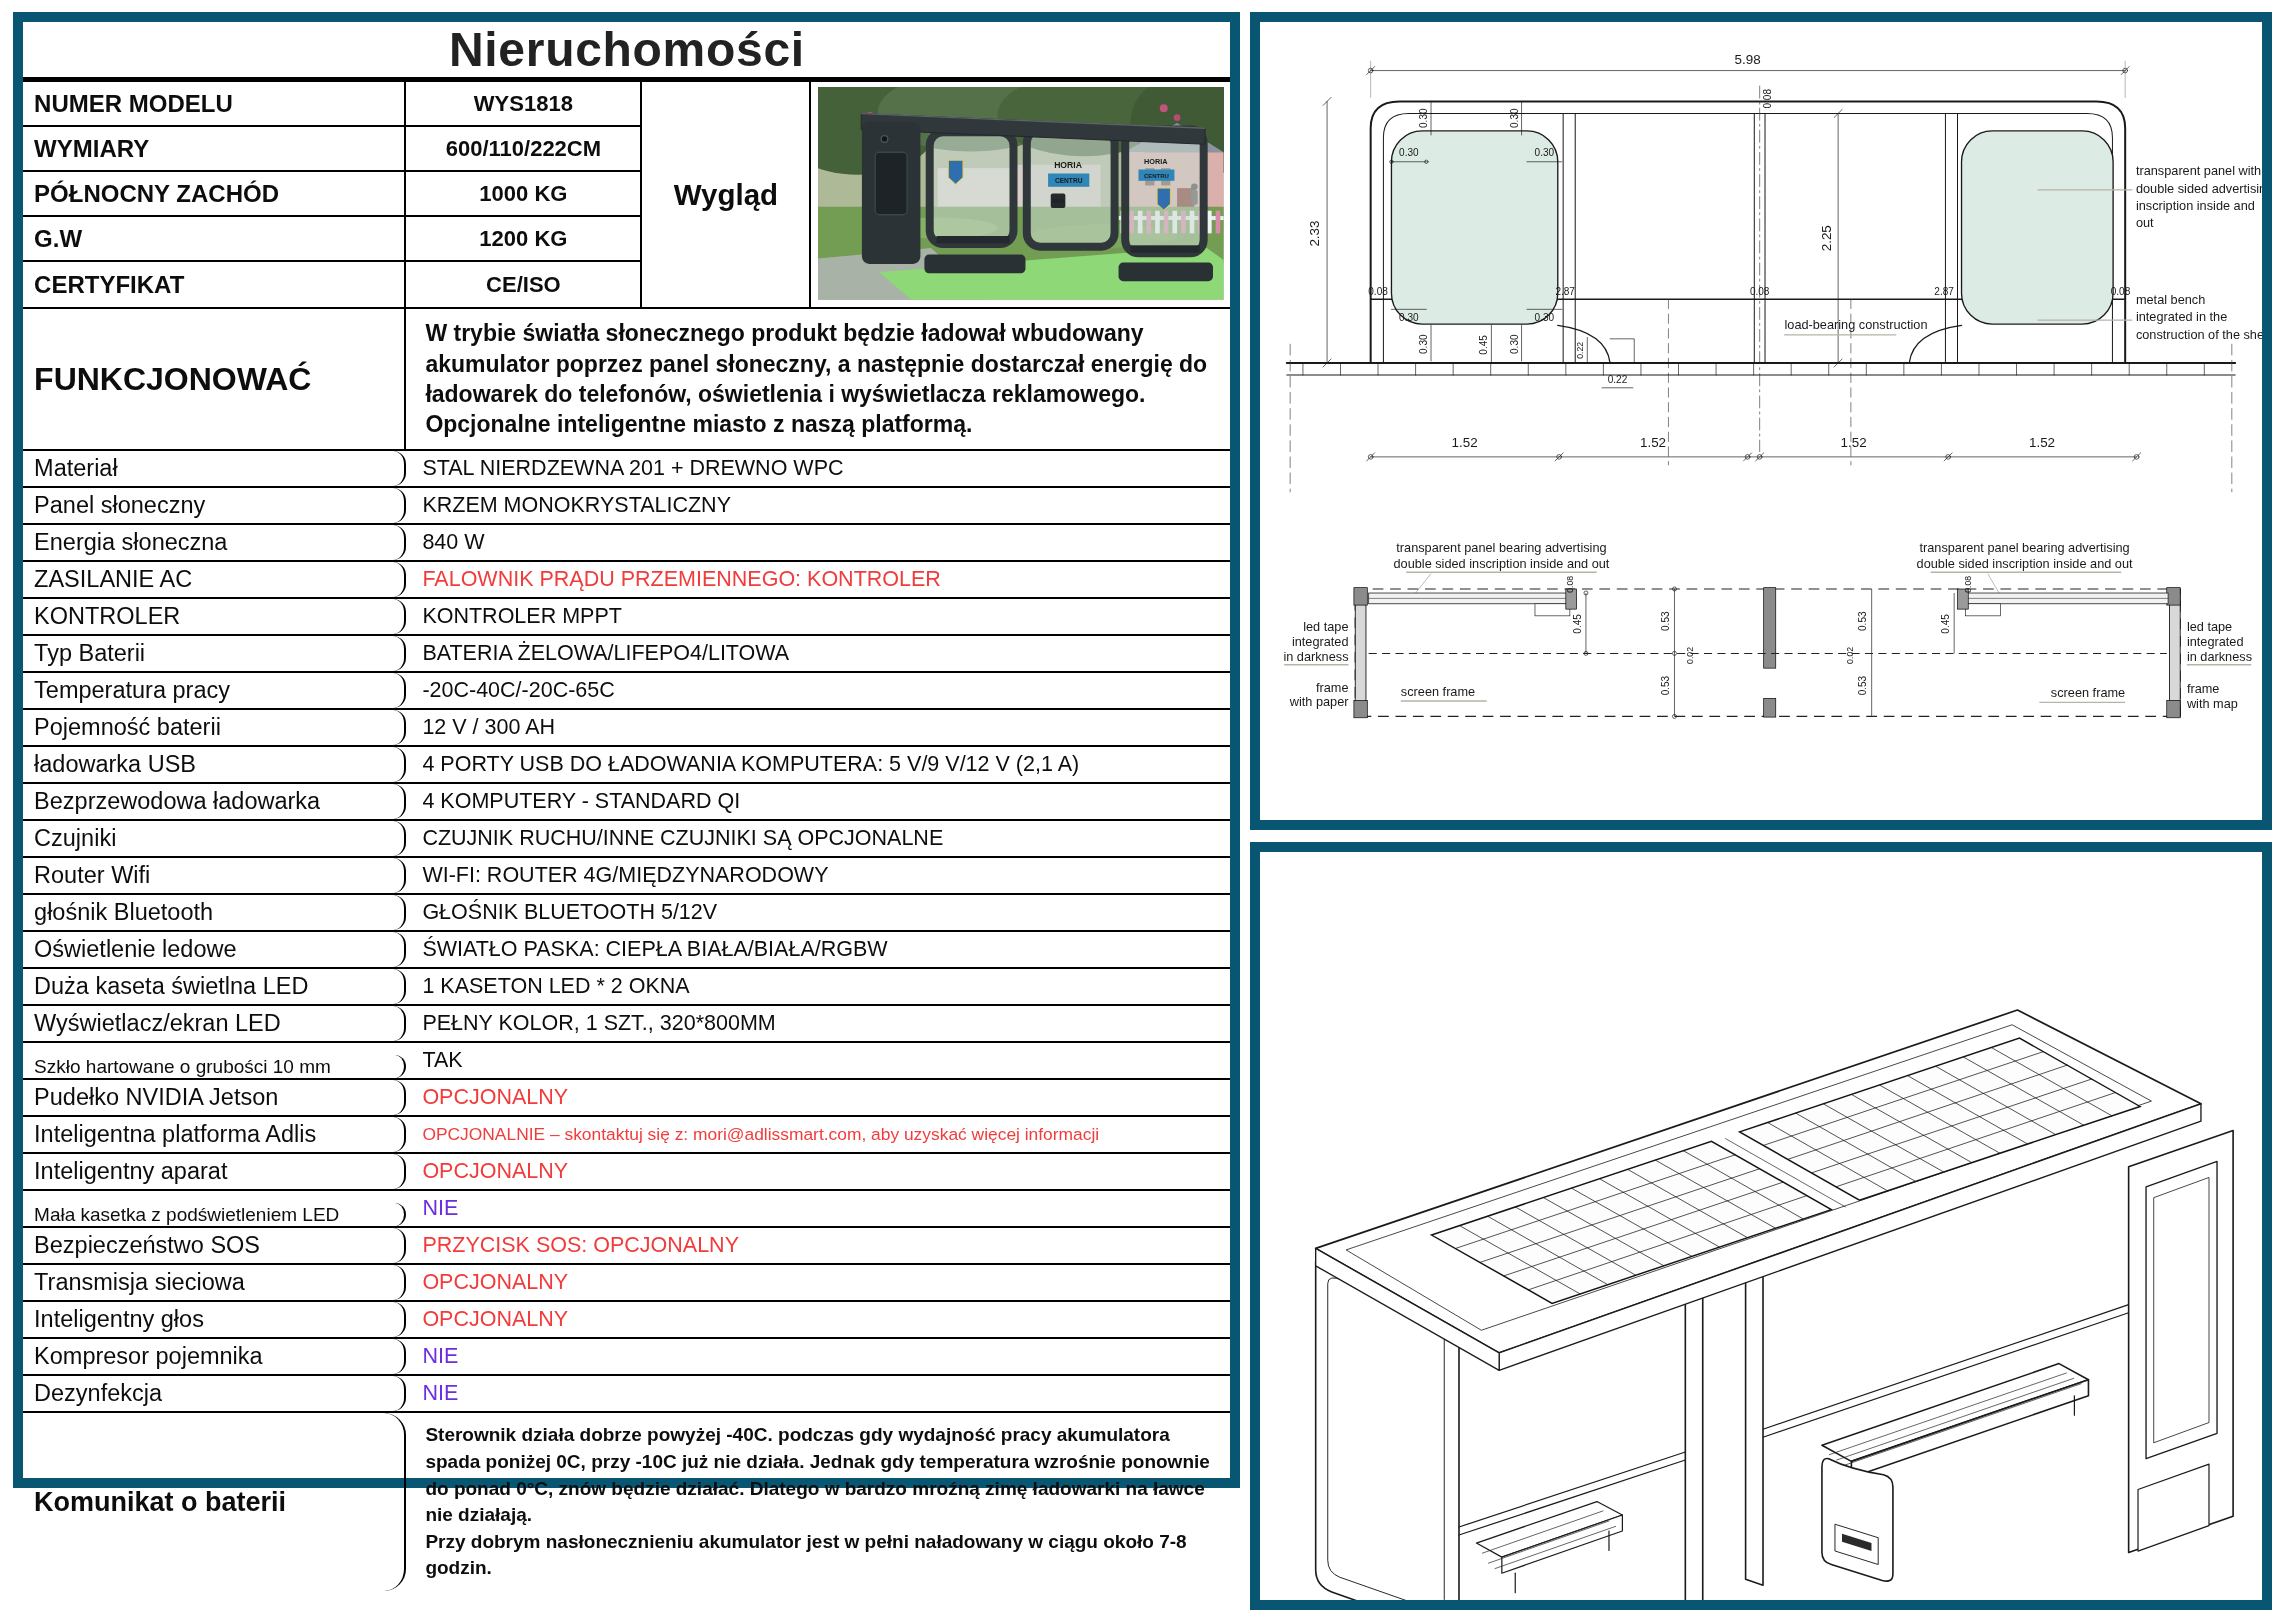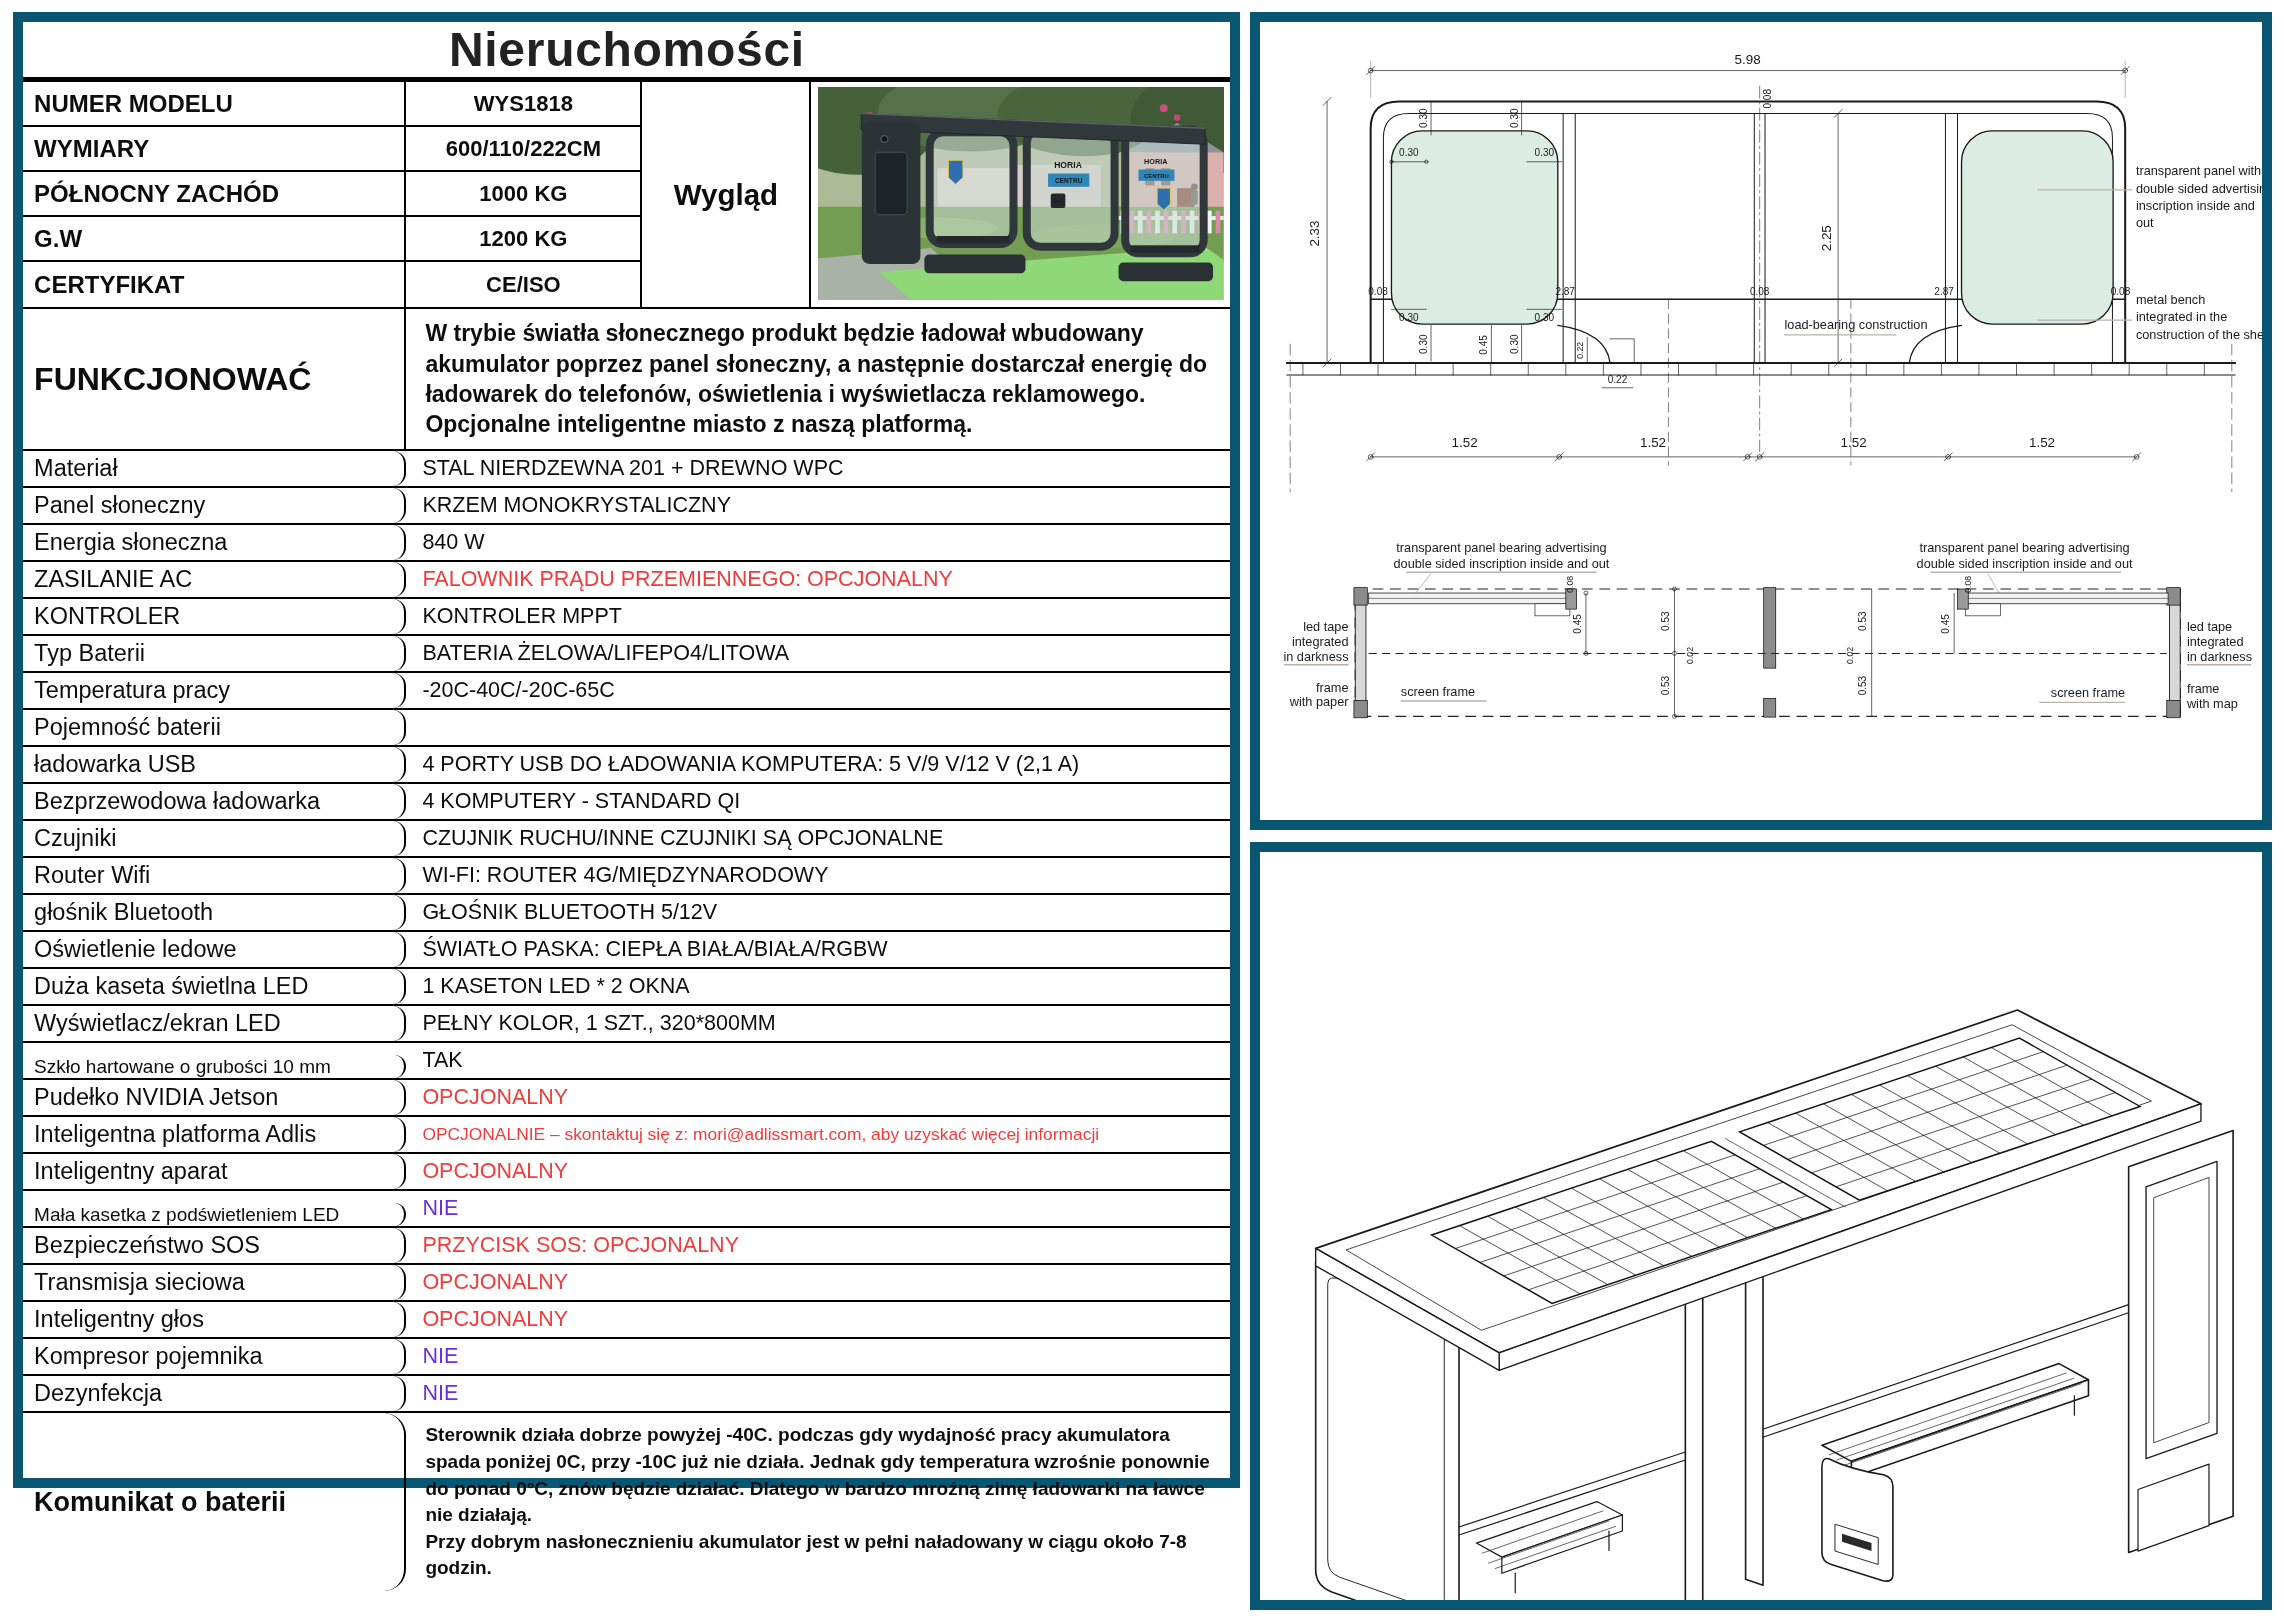--- a/index.html
+++ b/index.html
@@ -170,36 +170,37 @@
   <div class="srow">
       <div class="sl">Panel słoneczny</div>
       <div class="sv">KRZEM MONOKRYSTALICZNY</div>
     </div>
   <div class="srow">
       <div class="sl">Energia słoneczna</div>
       <div class="sv">840 W</div>
     </div>
   <div class="srow">
       <div class="sl">ZASILANIE AC</div>
-      <div class="sv sv-red">FALOWNIK PRĄDU PRZEMIENNEGO: OPCJONALNY</div>
+      <div class="sv sv-red">FALOWNIK PRĄDU PRZEMIENNEGO: KONTROLER</div>
     </div>
   <div class="srow">
       <div class="sl">KONTROLER</div>
       <div class="sv">KONTROLER MPPT</div>
     </div>
   <div class="srow">
       <div class="sl">Typ Baterii</div>
       <div class="sv">BATERIA ŻELOWA/LIFEPO4/LITOWA</div>
     </div>
   <div class="srow">
       <div class="sl">Temperatura pracy</div>
       <div class="sv">-20C-40C/-20C-65C</div>
     </div>
   <div class="srow">
       <div class="sl">Pojemność baterii</div>
+      <div class="sv">12 V / 300 AH</div>
     </div>
   <div class="srow">
       <div class="sl">ładowarka USB</div>
       <div class="sv">4 PORTY USB DO ŁADOWANIA KOMPUTERA: 5 V/9 V/12 V (2,1 A)</div>
     </div>
   <div class="srow">
       <div class="sl">Bezprzewodowa ładowarka</div>
       <div class="sv">4 KOMPUTERY - STANDARD QI</div>
     </div>
   <div class="srow">

